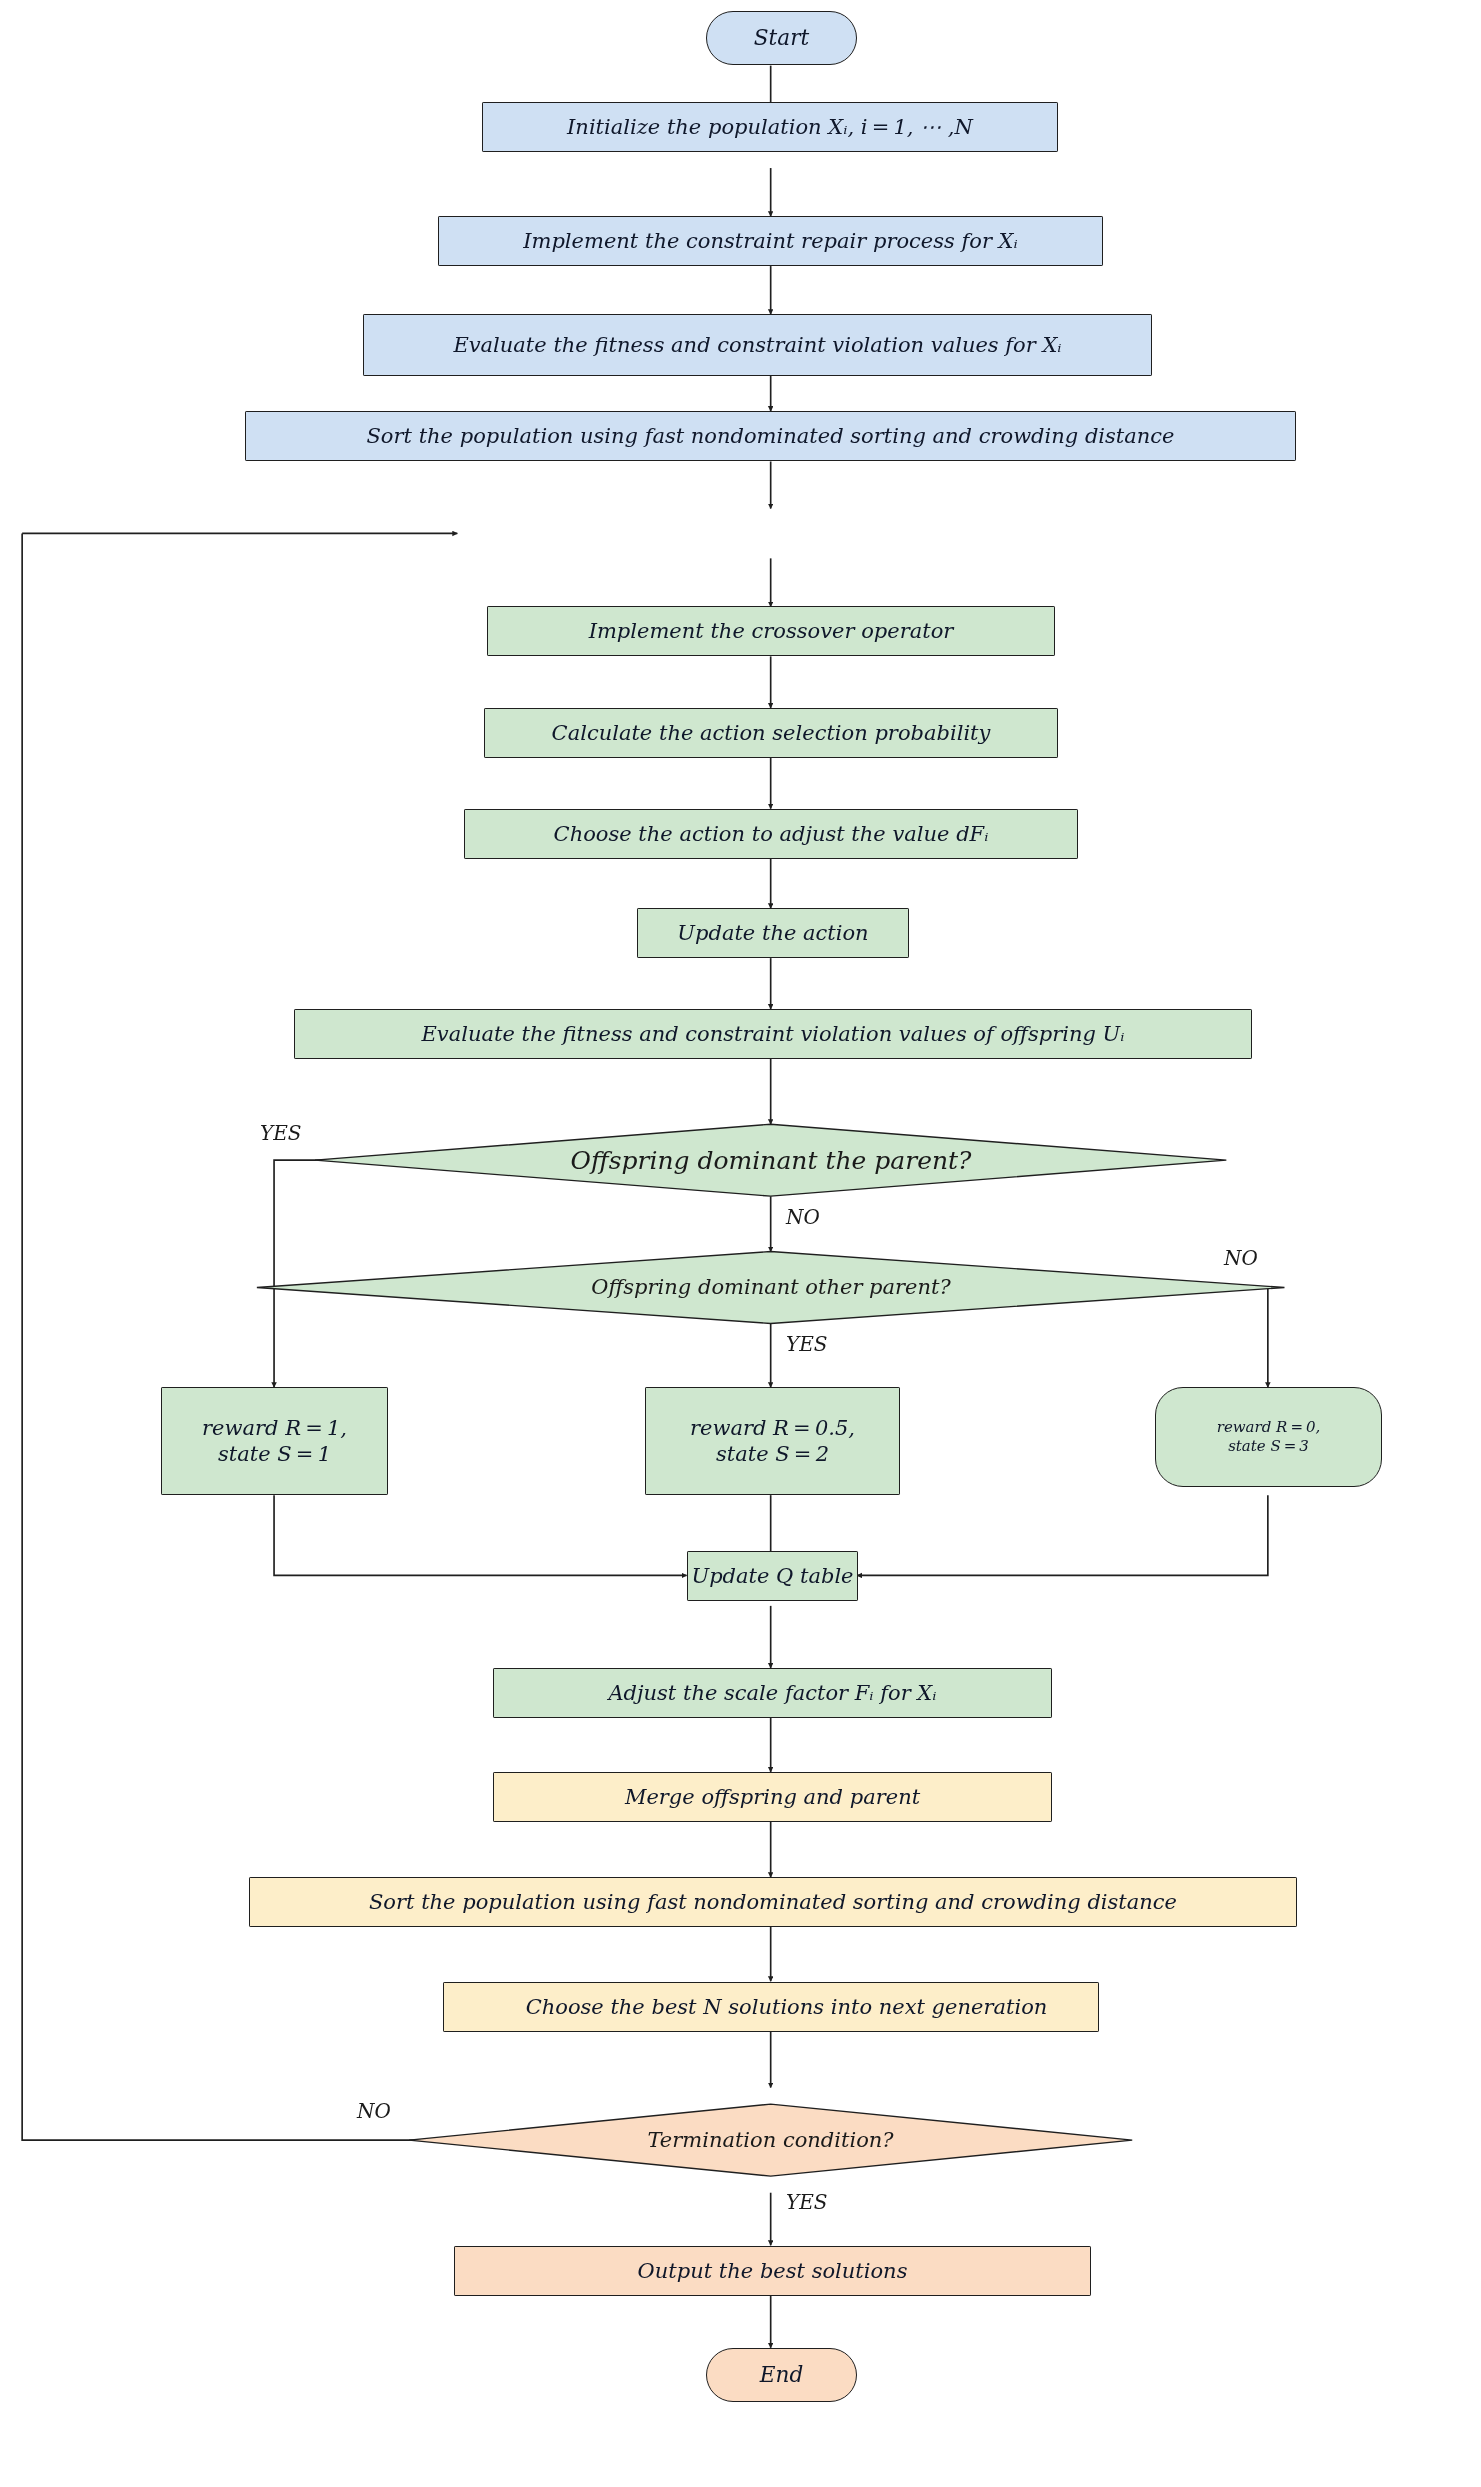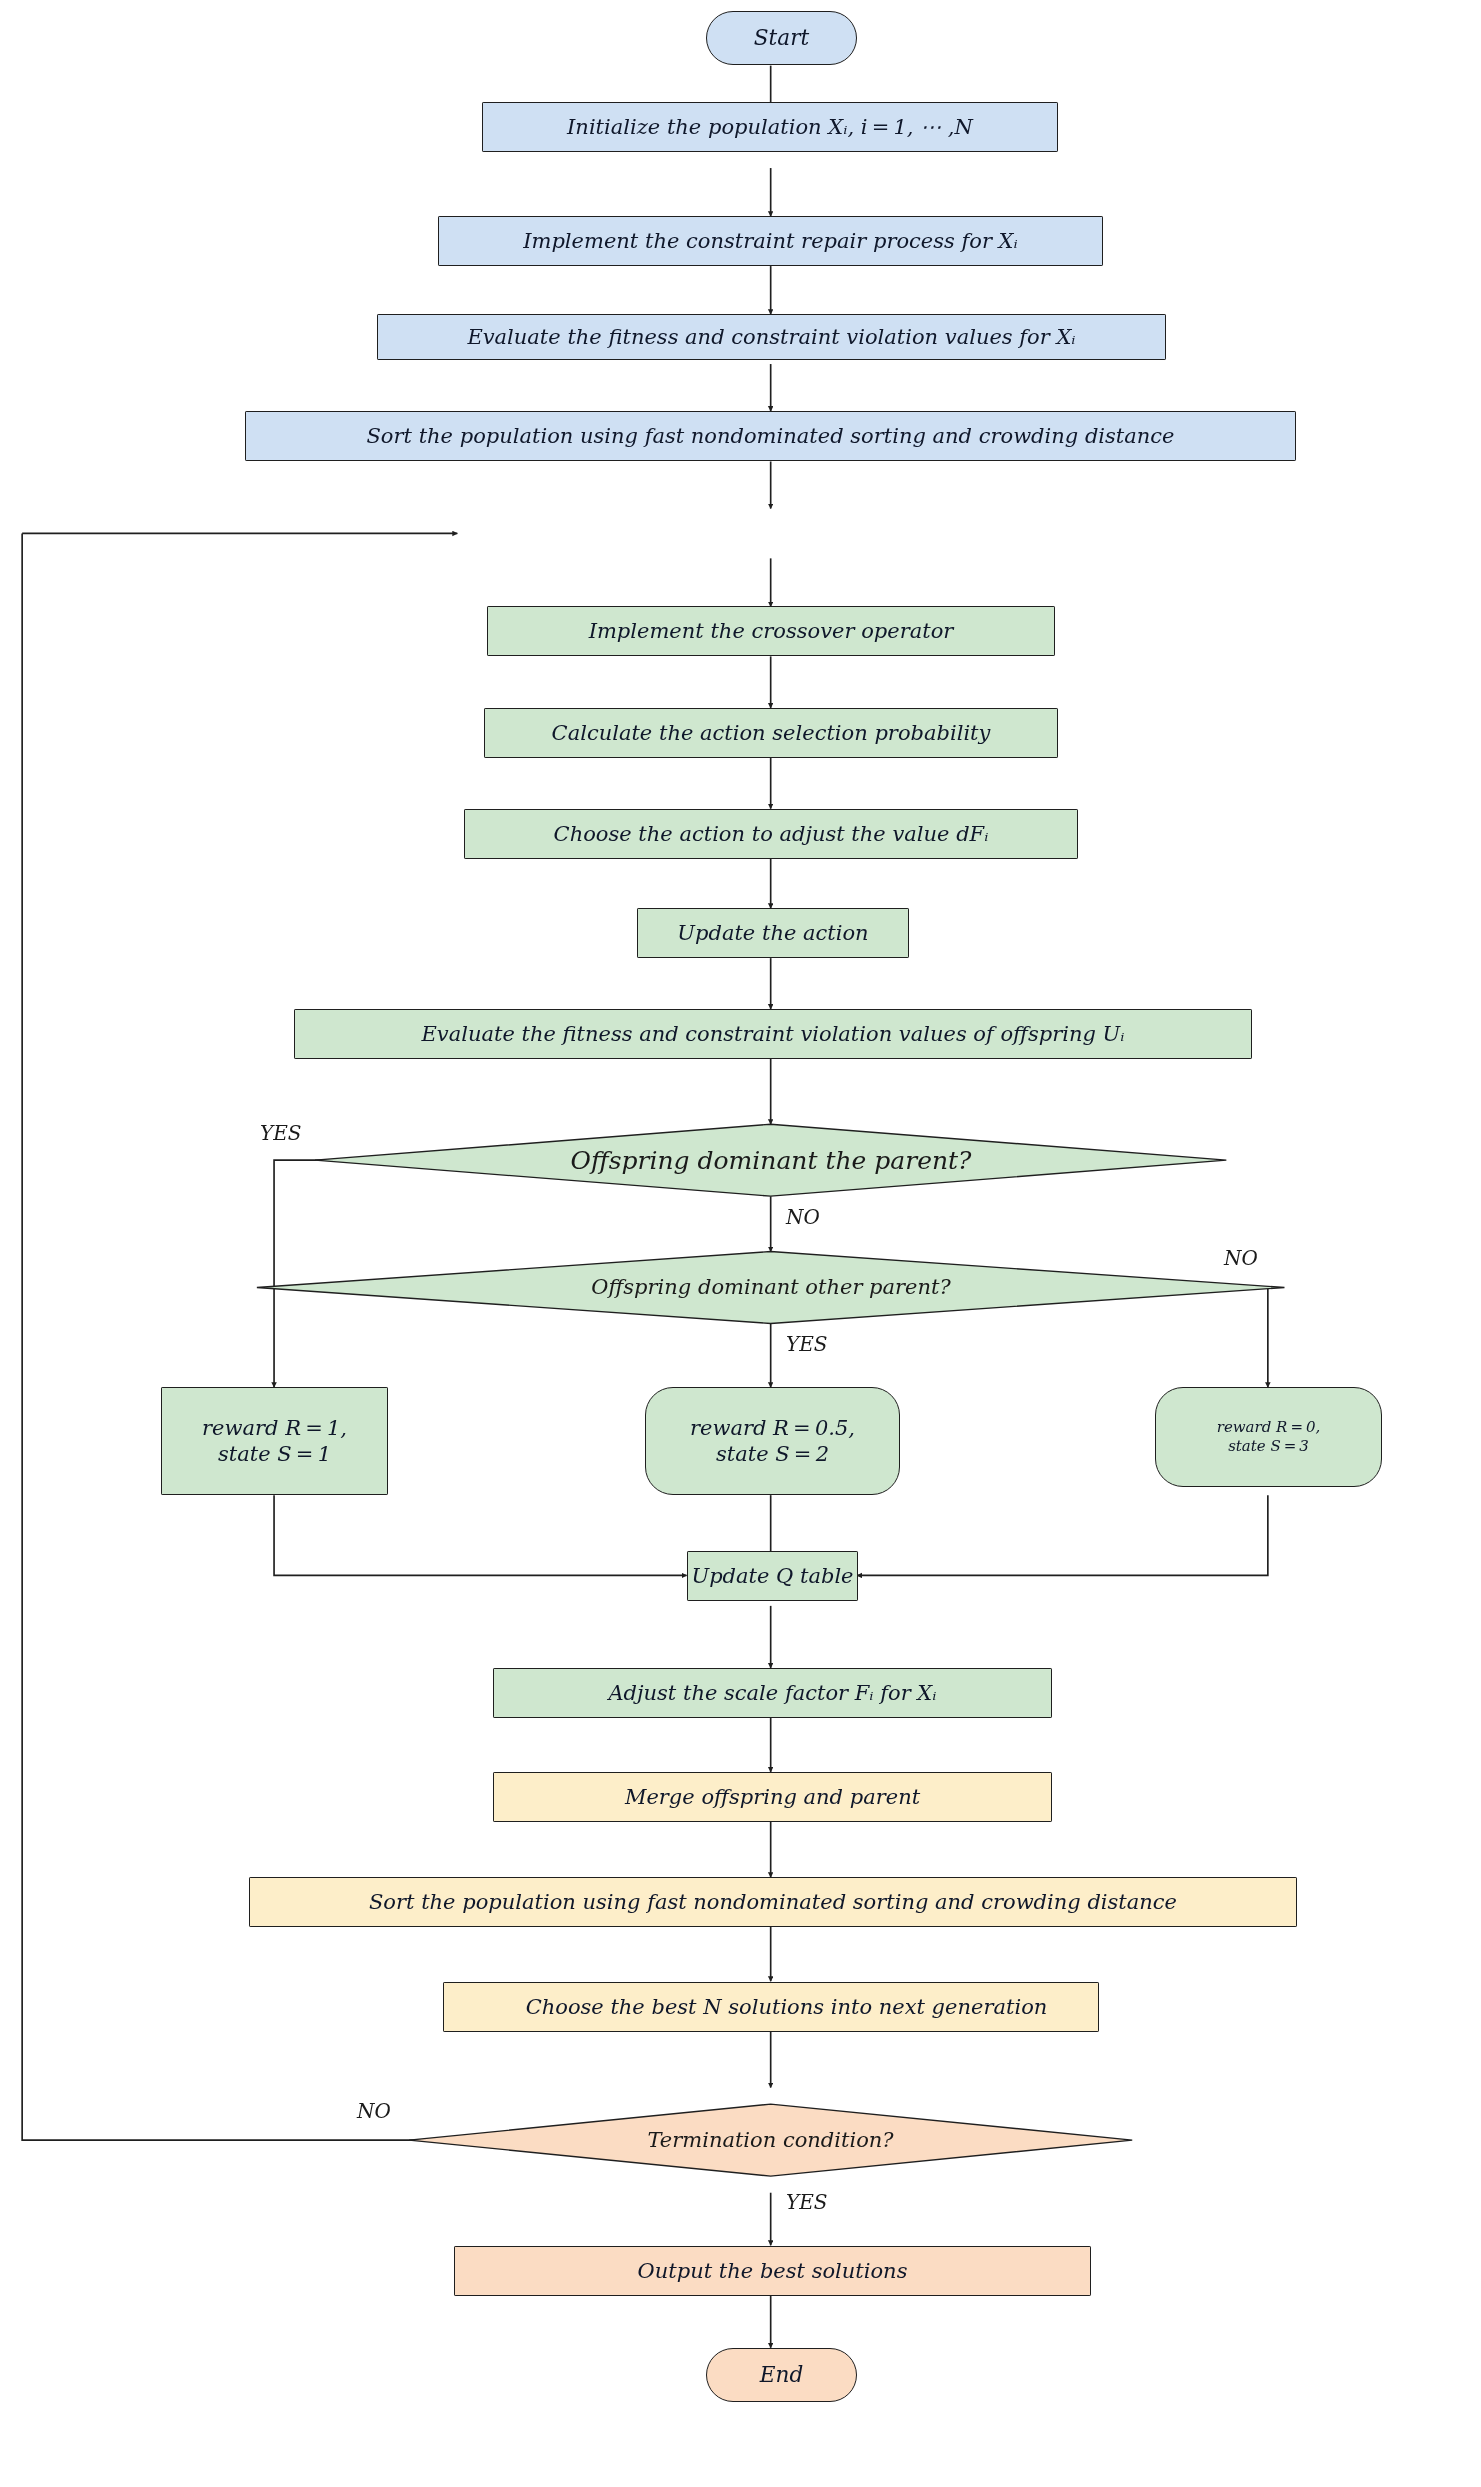--- a/index.html
+++ b/index.html
@@ -124,21 +124,21 @@
   </div>
 
   <div class="node rect blue" style="left:482px; top:102px; width:576px; height:50px; font-size:21px;">
     <span>Initialize the population Xᵢ, i = 1, ⋯ ,N</span>
   </div>
 
   <div class="node rect blue" style="left:438px; top:216px; width:665px; height:50px; font-size:21px;">
     <span>Implement the constraint repair process for Xᵢ</span>
   </div>
 
-  <div class="node rect blue" style="left:377px; top:314px; width:789px; height:46px; font-size:21px;">
+  <div class="node rect blue" style="left:363px; top:314px; width:789px; height:62px; font-size:21px;">
     <span>Evaluate the fitness and constraint violation values for Xᵢ</span>
   </div>
 
   <div class="node rect blue" style="left:245px; top:411px; width:1051px; height:50px; font-size:21px;">
     <span>Sort the population using fast nondominated sorting and crowding distance</span>
   </div>
 
 
   <div class="node rect green" style="left:487px; top:606px; width:568px; height:50px; font-size:21px;">
     <span>Implement the crossover operator</span>
@@ -179,21 +179,21 @@
   </div>
   <div class="edge-label" style="left:1224px; top:1246px; font-size:20px;">
     <span>NO</span>
   </div>
 
   <div class="node rect green two-line" style="left:161px; top:1387px; width:227px; height:108px; font-size:21px;">
     <span>reward R = 1,</span>
     <span>state S = 1</span>
   </div>
 
-  <div class="node rect green two-line" style="left:645px; top:1387px; width:255px; height:108px; font-size:21px;border-radius:28px;">
+  <div class="node rect green two-line" style="left:645px; top:1387px; width:255px; height:108px; font-size:21px;">
     <span>reward R = 0.5,</span>
     <span>state S = 2</span>
   </div>
 
   <div class="node rect green two-line" style="left:1155px; top:1387px; width:227px; height:100px; font-size:15px;border-radius:28px;">
     <span>reward R = 0,</span>
     <span>state S = 3</span>
   </div>
 
   <div class="node rect green" style="left:687px; top:1551px; width:171px; height:50px; font-size:21px;">

